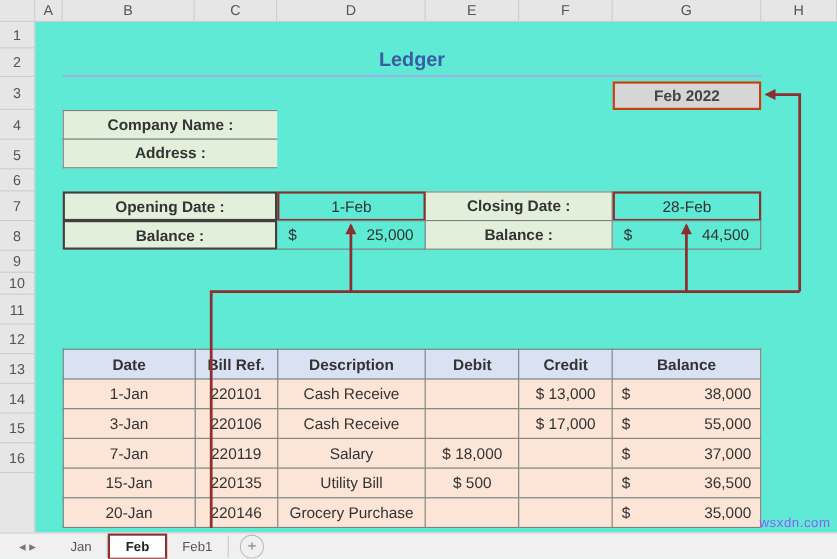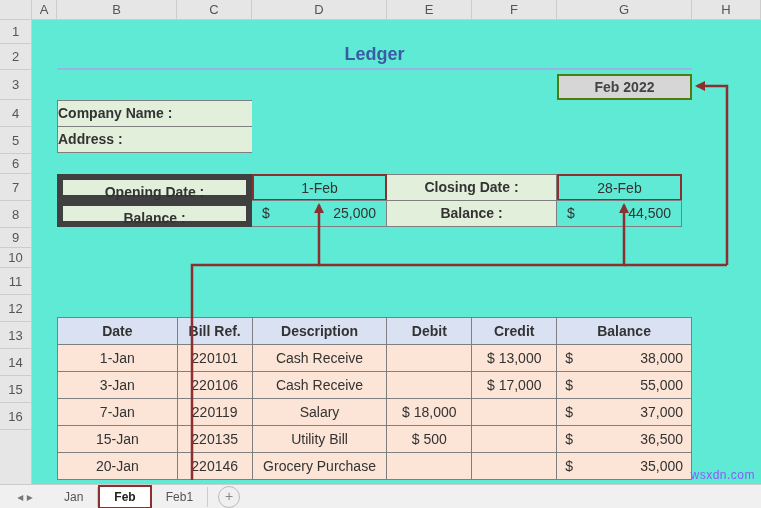--- a/index.html
+++ b/index.html
@@ -42,34 +42,34 @@
 
   .title {
     position:absolute; top:24px; left:25px; width:635px; height:26px;
     text-align:center; font-weight:600; color:#3b5ba5; font-size:18px;
     border-bottom:2px solid #9bb2e4;
   }
 
   .period-badge {
     position:absolute; top:54px; left:525px; width:135px; height:26px;
     background:#d6d6d6;
-    border:2px solid #4d7c0f;
+    border:2px solid #c2410c;
     color:#444; font-weight:700; text-align:center; line-height:22px;
   }
 
   .info-row { position:absolute; left:25px; width:635px; height:27px; display:flex; }
   .info-label { width:195px; background:#e2efda; border:1px solid #7f7f7f; border-right:none;
-                font-weight:700; text-align:left; line-height:25px; color:#333; }
+                font-weight:700; text-align:center; line-height:25px; color:#333; }
   .info-val   { flex:1; border:1px solid #7f7f7f; text-align:center; line-height:25px; }
 
   .bal-row { position:absolute; left:25px; width:635px; height:27px; display:flex; }
-  .bal-lbl { width:195px; background:#e2efda; border:6px solid #404040; font-weight:700; text-align:center; line-height:25px; }
+  .bal-lbl { width:195px; background:#e2efda; border:2px solid #404040; font-weight:700; text-align:center; line-height:25px; }
   .bal-d   { width:135px; border:1px solid #7f7f7f; border-left:none; text-align:center; line-height:25px; position:relative; }
   .bal-lbl2{ width:170px; background:#e2efda; border:1px solid #7f7f7f; border-left:none; font-weight:700; text-align:center; line-height:25px; }
-  .bal-g   { width:125px; border:1px solid #7f7f7f; border-left:none; text-align:center; line-height:25px; position:relative; }
+  .bal-g   { width:135px; border:1px solid #7f7f7f; border-left:none; text-align:center; line-height:25px; position:relative; }
   .money   { display:flex; justify-content:space-between; padding:0 10px; }
   .money .s{ }
   .money .n{ text-align:right; }
 
   .highlighted-box { border:2px solid #8b2f2f !important; }
 
   
   .data-tbl { position:absolute; left:25px; top:297px; width:635px; }
   .data-tbl table { border-collapse:collapse; width:100%; }
   .data-tbl th, .data-tbl td { border:1px solid #7f7f7f; height:27px; text-align:center; font-size:14px; }

